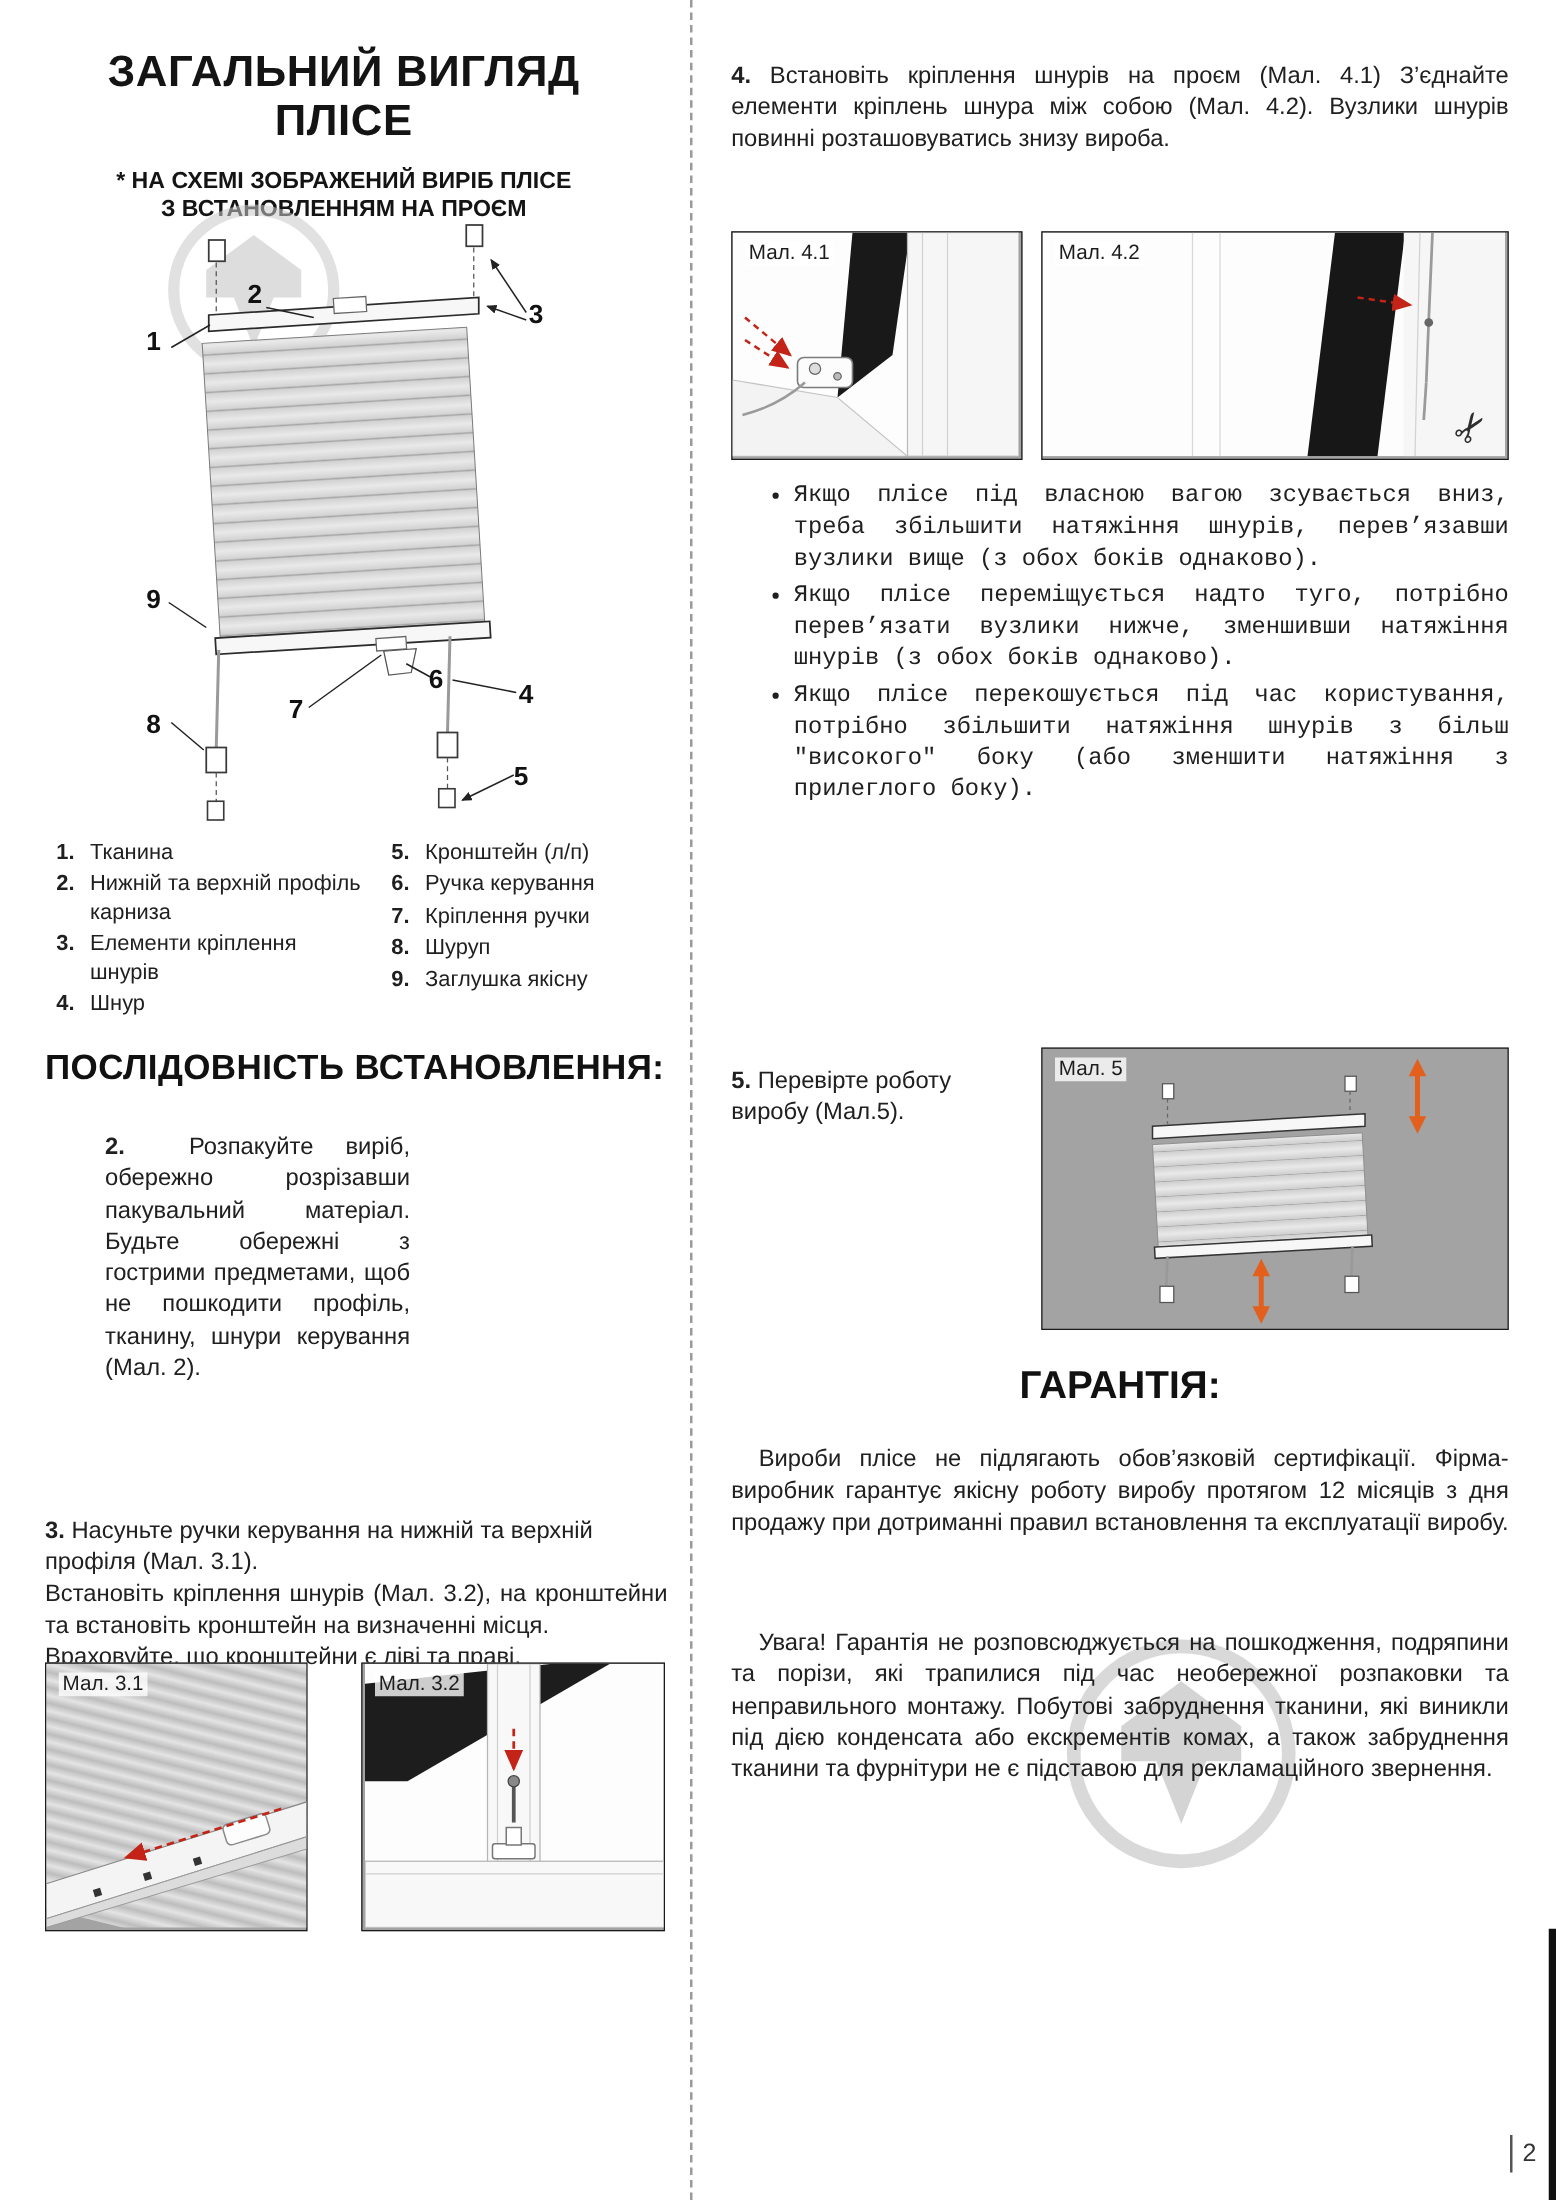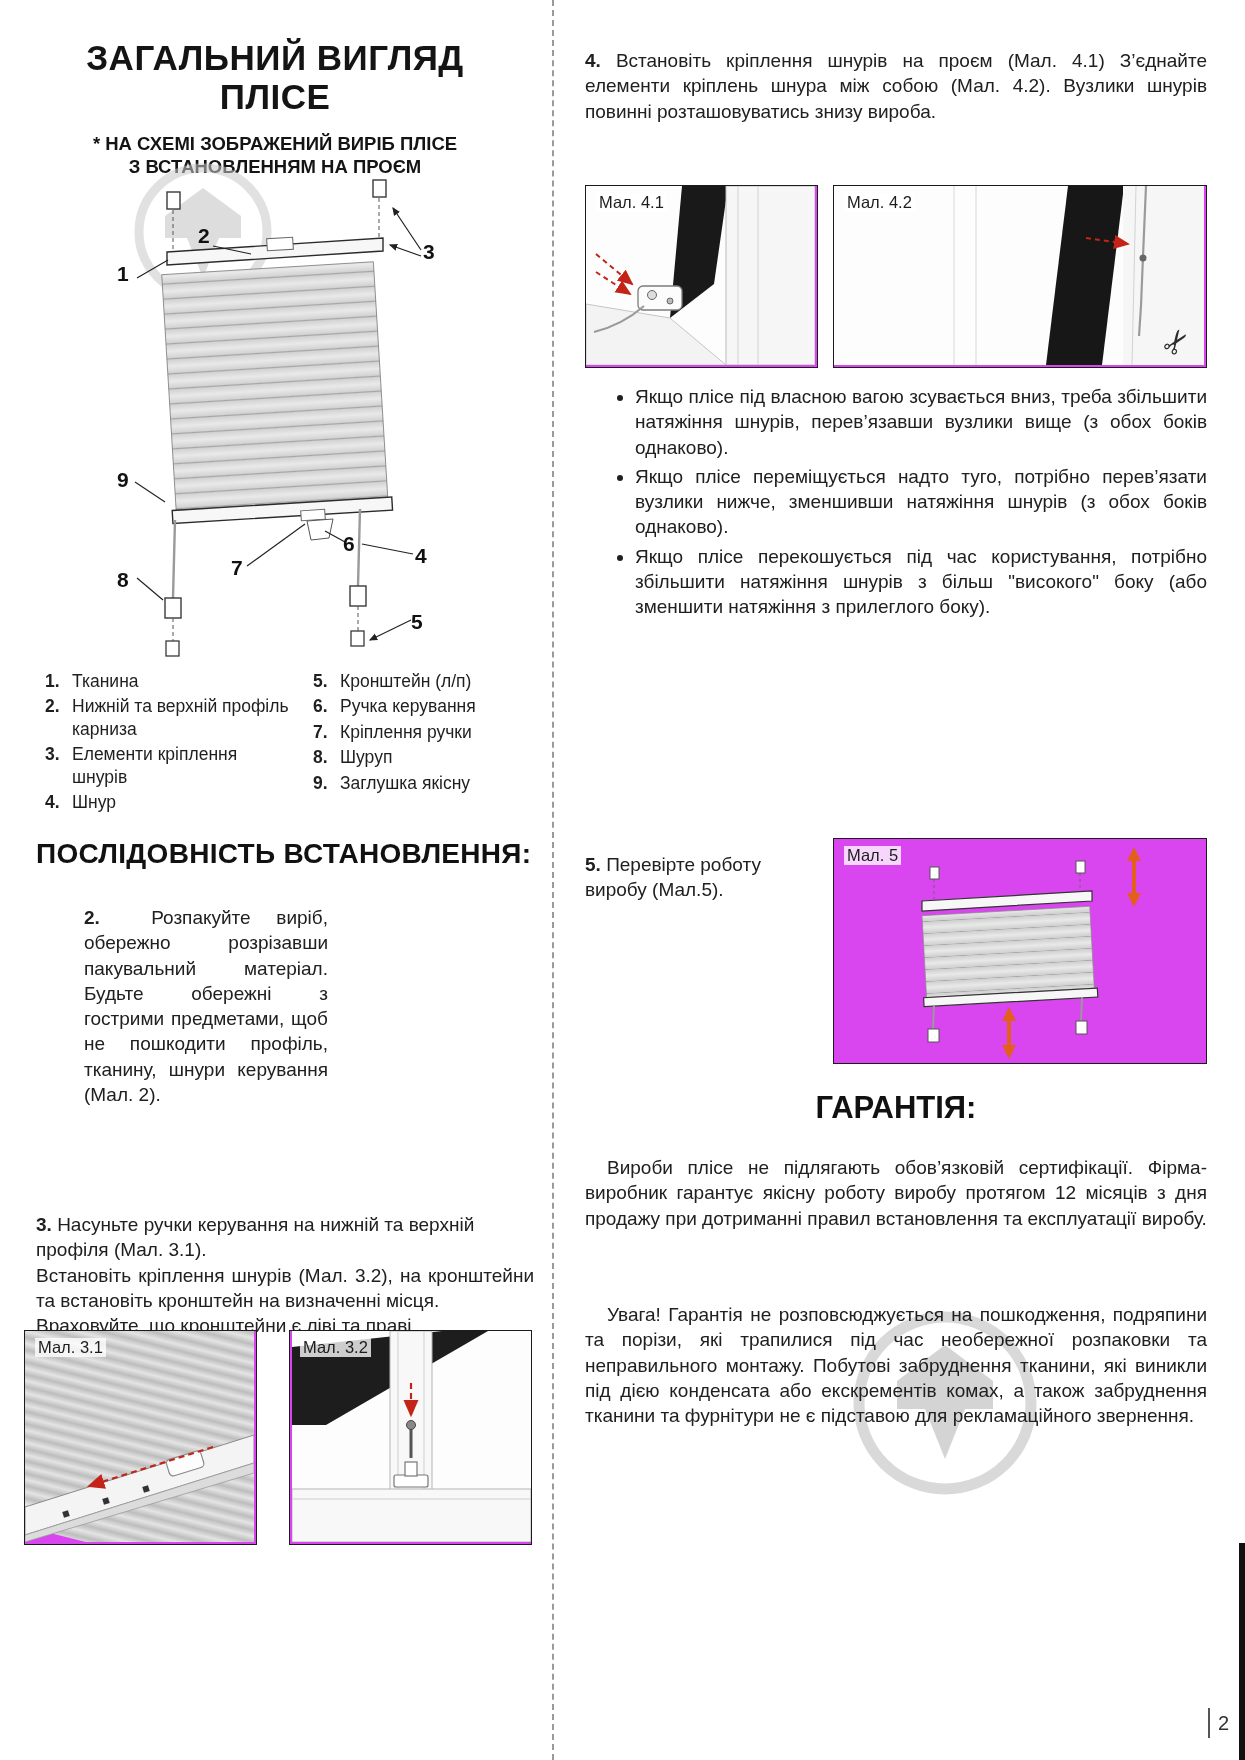--- a/index.html
+++ b/index.html
@@ -17,21 +17,21 @@
 
   .body-text { font-size:19px; line-height:1.33; color:#202020; }
   .just { text-align:justify; }
   .b { font-weight:700; }
 
   .seq-title { width:496px; left:36px; top:838px; text-align:left; font-weight:700;
                font-size:28px; letter-spacing:.3px; color:#111; }
   .war-title { width:622px; left:585px; top:1090px; text-align:center; font-weight:700;
                font-size:31px; color:#111; }
 
-  .fig-box { position:absolute; border:1.6px solid #1b1b1b; background:#d946ef; overflow:hidden; }
+  .fig-box { position:absolute; border:1.6px solid #1b1b1b; background:#a3a3a3; overflow:hidden; }
   .fig-label { position:absolute; top:7px; left:10px; font-size:16.5px; color:#1d1d1d; z-index:3;
                background:rgba(255,255,255,.78); padding:0 3px; }
 
   .callout { position:absolute; font-weight:700; font-size:21px; color:#111; z-index:2; }
 
   .legend-col { position:absolute; font-size:17.5px; line-height:1.28; }
   .legend-item { display:flex; margin-bottom:3px; }
   .legend-num { font-weight:700; width:27px; flex:0 0 27px; }
 
   ul.bullets { list-style:disc outside; padding-left:50px; }
@@ -194,21 +194,21 @@
 
   <div class="abs body-text" style="left:36px; top:1212px; width:498px;">
     <p>
       <span class="b">3.</span>
       <span>Насуньте ручки керування на нижній та верхній профіля (Мал. 3.1).</span>
     </p>
     <p class="just">Встановіть кріплення шнурів (Мал. 3.2), на кронштейни та встановіть кронштейн на визначенні місця.</p>
     <p>Враховуйте, що кронштейни є ліві та праві.</p>
   </div>
 
-  <div class="fig-box" style="left:24px; top:1330px; width:233px; height:215px;">
+  <div class="fig-box" style="left:36px; top:1330px; width:210px; height:215px;">
     <span class="fig-label">Мал. 3.1</span>
     <svg width="229" height="211" viewBox="0 0 229 211">
       <defs>
         <linearGradient id="plt31" x1="0" y1="0" x2="0" y2="12" gradientUnits="userSpaceOnUse" spreadMethod="repeat">
           <stop offset="0" stop-color="#e4e4e4"></stop>
             <stop offset="0.5" stop-color="#bdbdbd"></stop>
             <stop offset="1" stop-color="#e4e4e4"></stop>
         </linearGradient>
         <marker id="ra31" markerWidth="10" markerHeight="10" refX="7" refY="3.5" orient="auto">
           <path d="M0,0 L8,3.5 L0,7 z" fill="#c32417"></path>
@@ -295,21 +295,21 @@
       <rect x="289" y="0" width="81" height="179" fill="#f6f6f6"></rect>
       <line x1="302" y1="0" x2="298" y2="179" stroke="#d2d2d2"></line>
       <path d="M312,0 L309,70 L307,120" stroke="#9a9a9a" stroke-width="2.2" fill="none"></path>
       <circle cx="309" cy="72" r="3.5" fill="#666"></circle>
       <path d="M307,120 L305,150" stroke="#9a9a9a" stroke-width="2.2" fill="none"></path>
       <path d="M252,52 L294,58" stroke="#c32417" stroke-width="2" stroke-dasharray="5,4" marker-end="url(#ra42)"></path>
     </svg>
     <span class="scissors">✂</span>
   </div>
 
-  <ul class="bullets abs body-text just" style="left:585px; top:384px; width:622px;">
+  <ul class="bullets abs body-text just" style="left:585px; top:384px; width:622px;font-family:Liberation Mono, monospace;">
     <li>Якщо плісе під власною вагою зсувається вниз, треба збільшити натяжіння шнурів, перев’язавши вузлики вище (з обох боків однаково).</li>
     <li>Якщо плісе переміщується надто туго, потрібно перев’язати вузлики нижче, зменшивши натяжіння шнурів (з обох боків однаково).</li>
     <li>Якщо плісе перекошується під час користування, потрібно збільшити натяжіння шнурів з більш "високого" боку (або зменшити натяжіння з прилеглого боку).</li>
   </ul>
 
 
   <p class="abs body-text" style="left:585px; top:852px; width:235px;">
     <span class="b">5.</span>
     <span>Перевірте роботу виробу (Мал.5).</span>
   </p>

